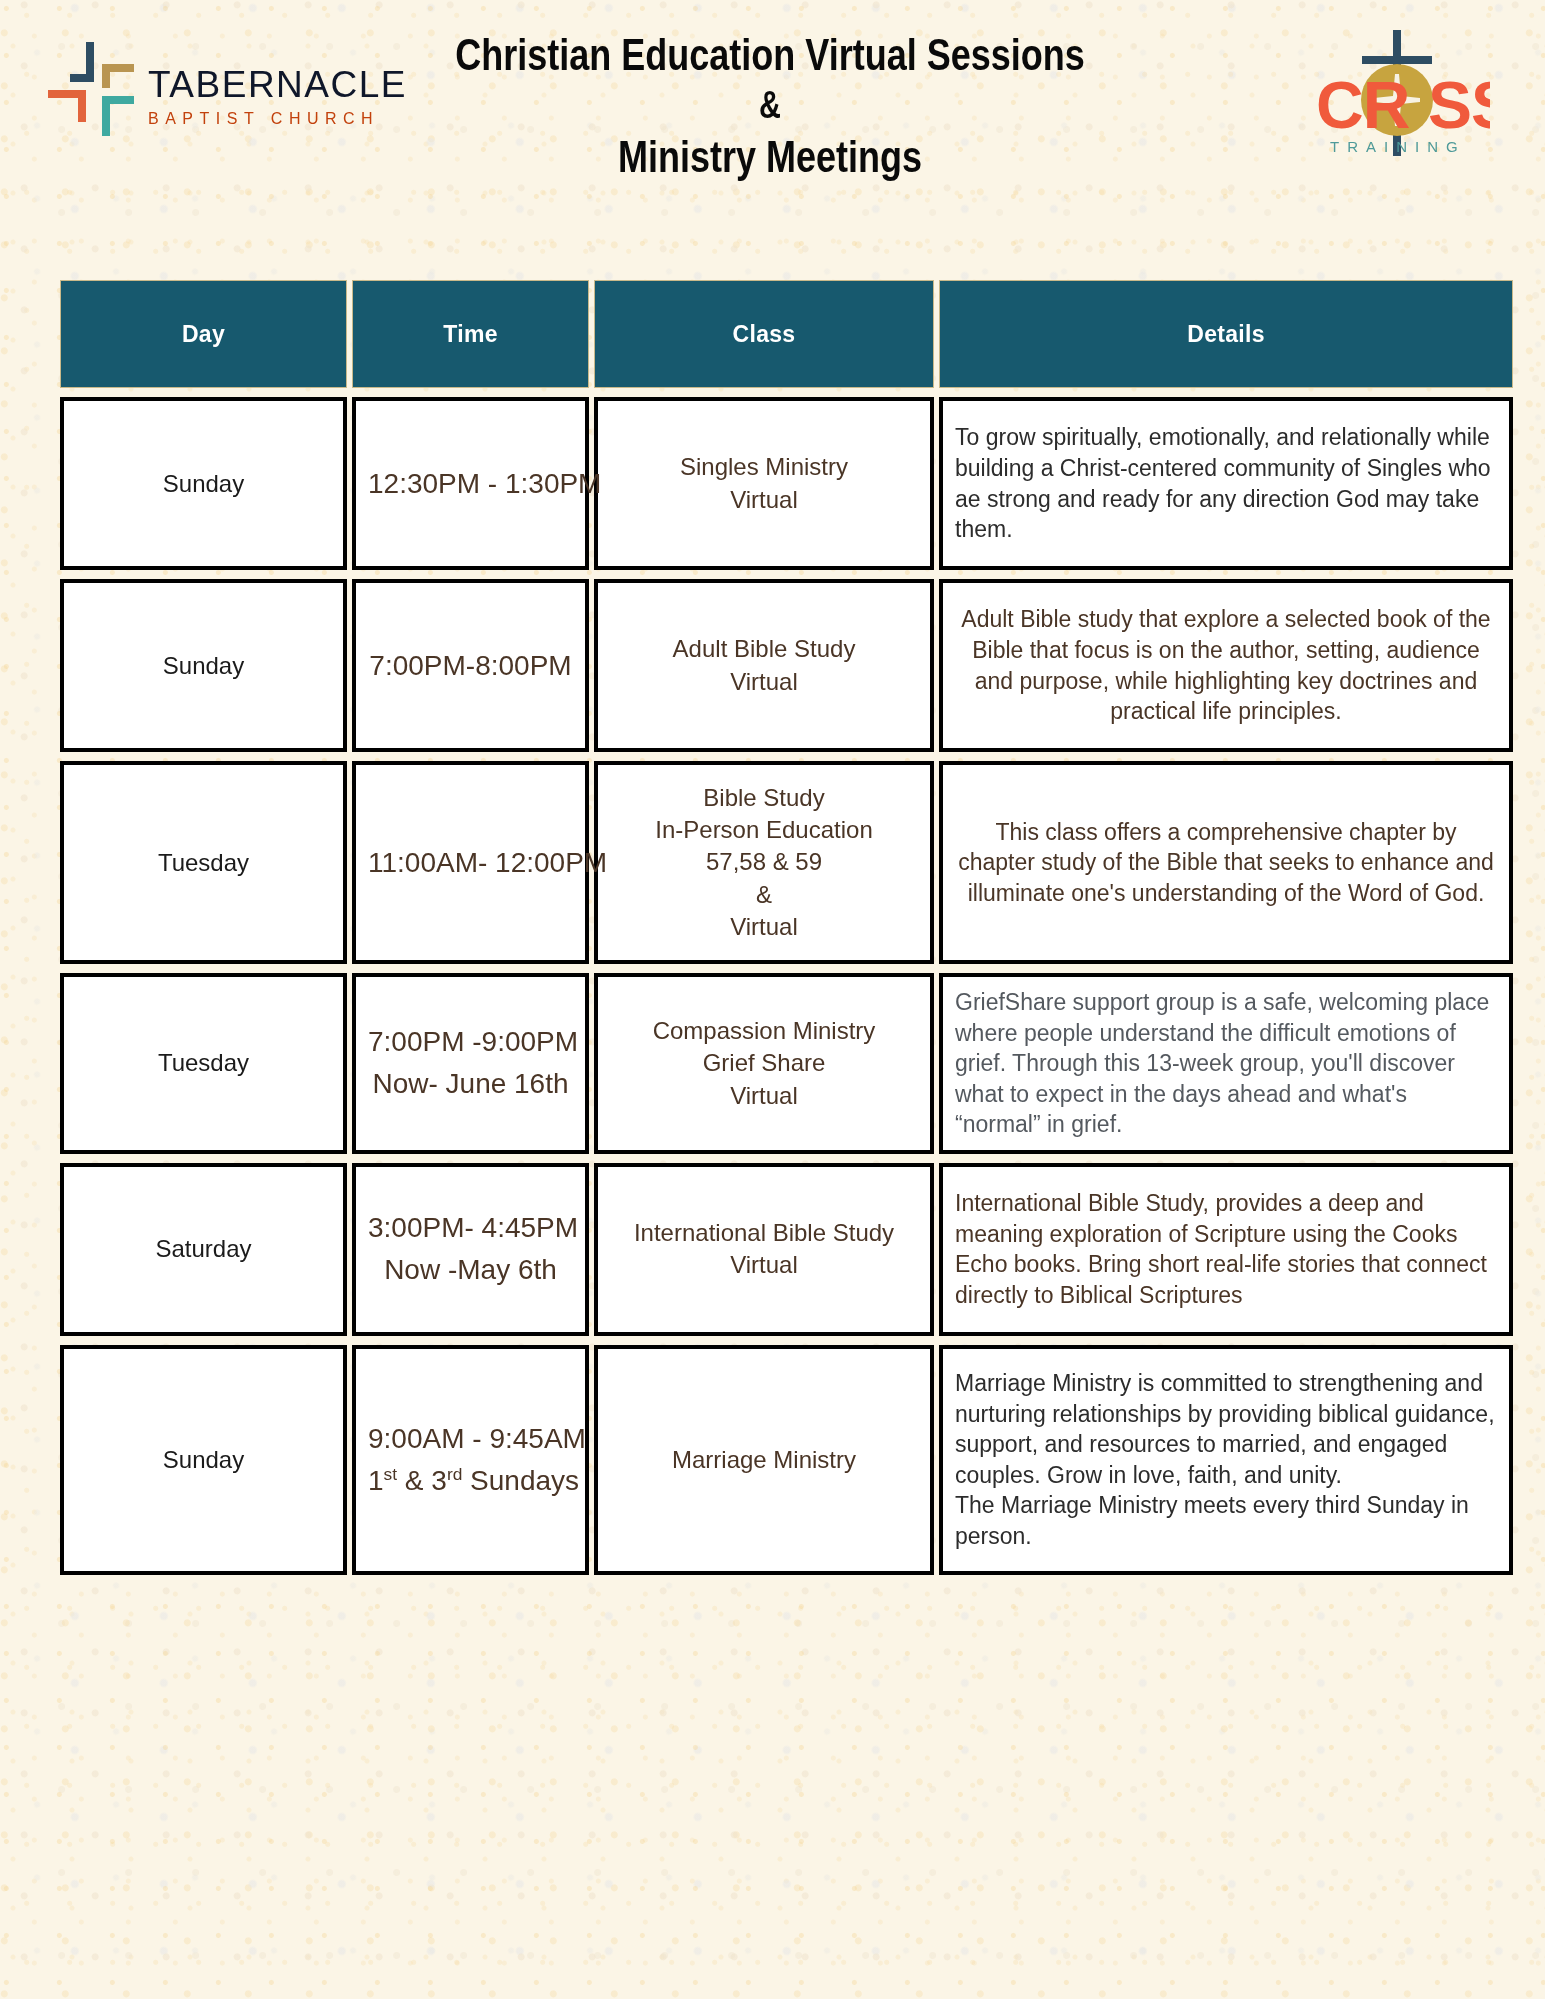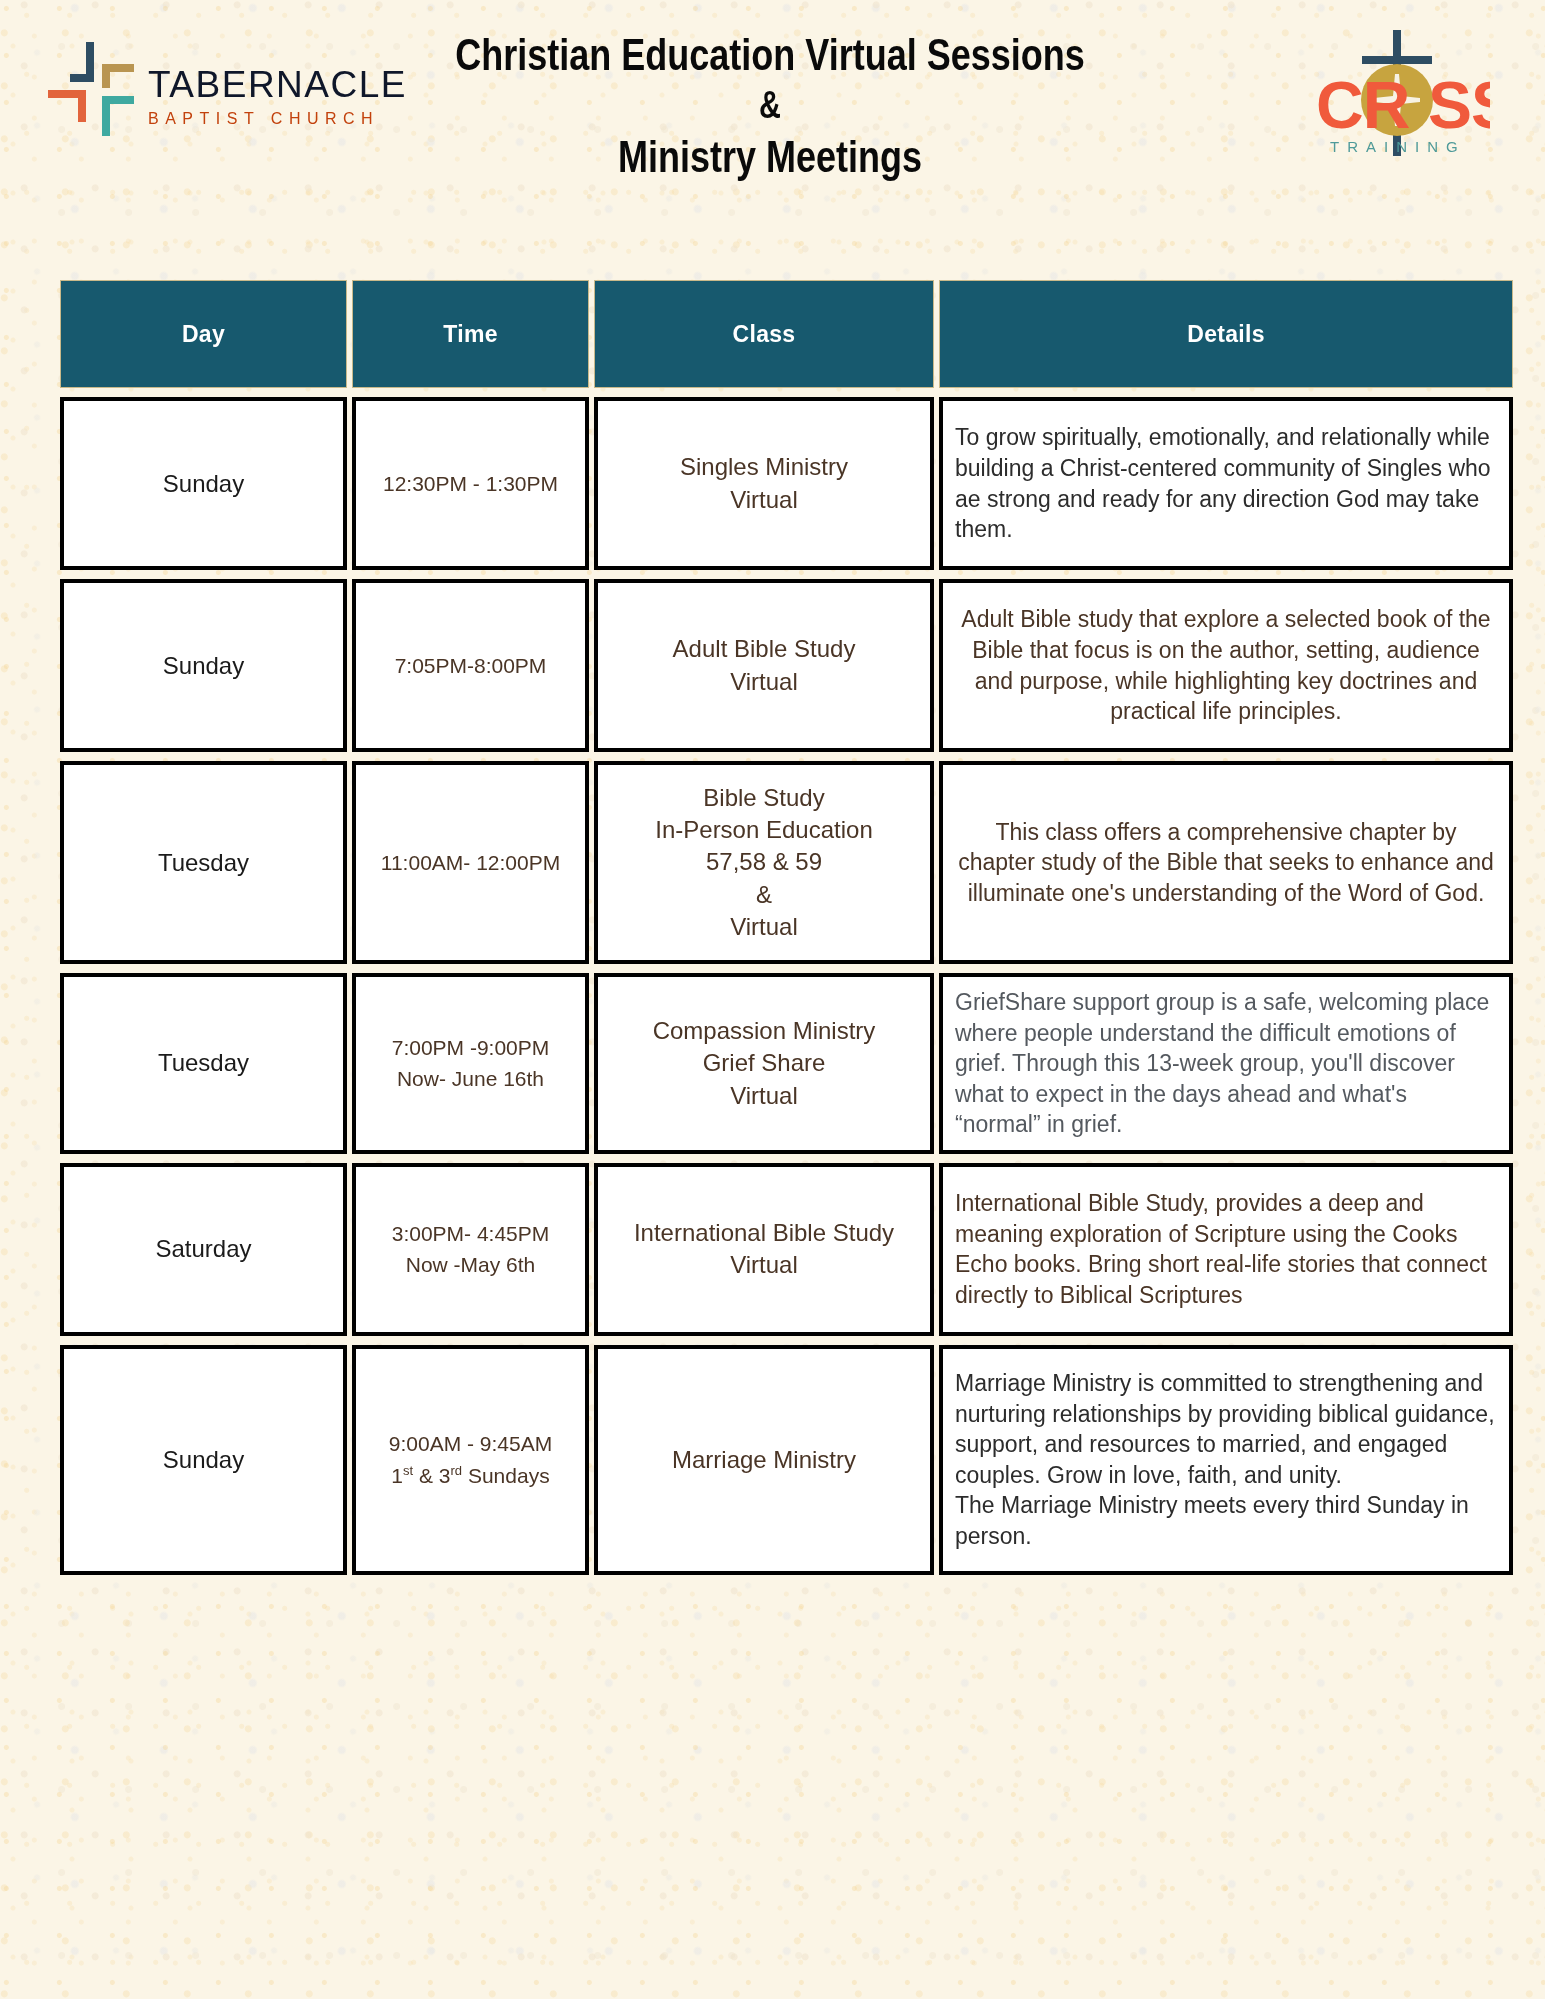--- a/index.html
+++ b/index.html
@@ -138,21 +138,21 @@
   col.c-det   { width: 574px; }
 
   .cell-day {
     text-align: center;
     font-size: 24px;
     color: #1b1b1b;
     font-family: "Liberation Sans", sans-serif;
   }
   .cell-time {
     text-align: center;
-    font-size: 21px;
+    font-size: 28px;
     color: #4a3526;
     line-height: 1.5;
     font-family: "Liberation Sans", sans-serif;
     white-space: nowrap;
   }
   .cell-class {
     text-align: center;
     font-size: 24px;
     color: #4a3526;
     line-height: 1.34;
@@ -249,21 +249,21 @@
           <div>Singles Ministry</div>
           <div>Virtual</div>
         </td>
         <td class="cell-details det-dark align-left">
           <div>To grow spiritually, emotionally, and relationally while building a Christ-centered community of Singles who ae strong and ready for any direction God may take them.</div>
         </td>
       </tr>
       <tr class="row-h-2">
         <td class="cell-day">Sunday</td>
         <td class="cell-time">
-          <div>7:05PM-8:00PM</div>
+          <div>7:00PM-8:00PM</div>
         </td>
         <td class="cell-class">
           <div>Adult Bible Study</div>
           <div>Virtual</div>
         </td>
         <td class="cell-details det-brown align-center">
           <div>Adult Bible study that explore a selected book of the Bible that focus is on the author, setting, audience and purpose, while highlighting key doctrines and practical life principles.</div>
         </td>
       </tr>
       <tr class="row-h-3">

